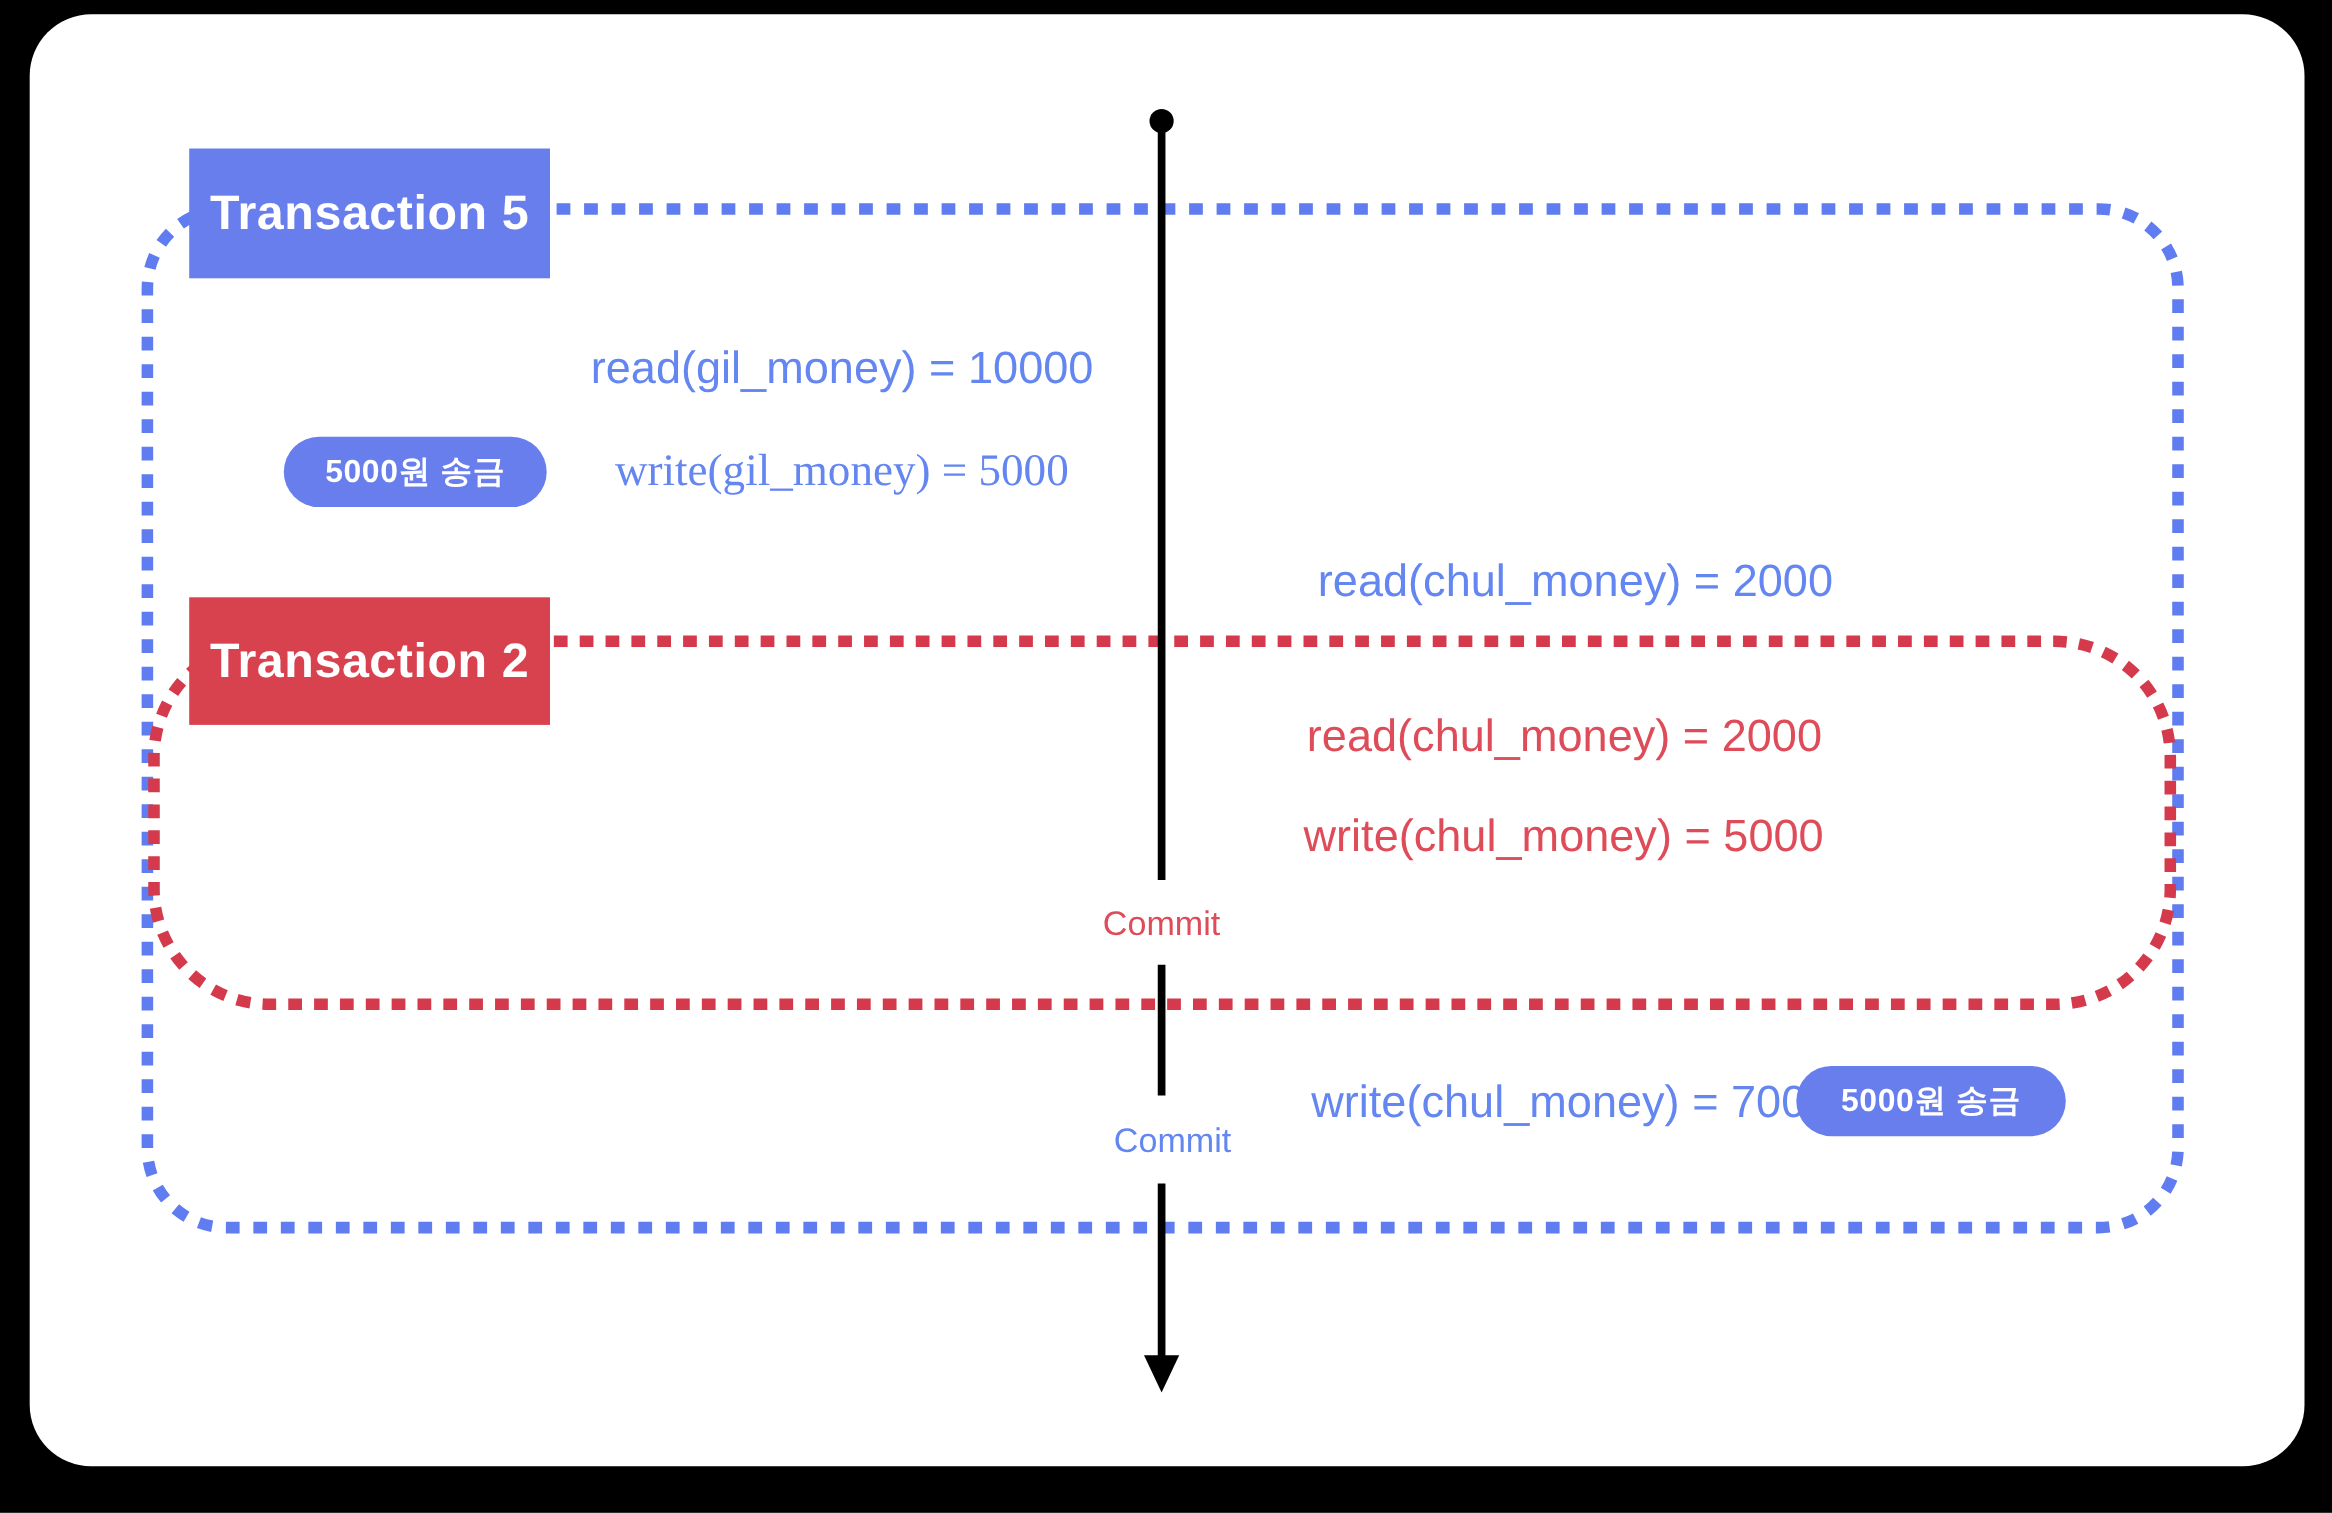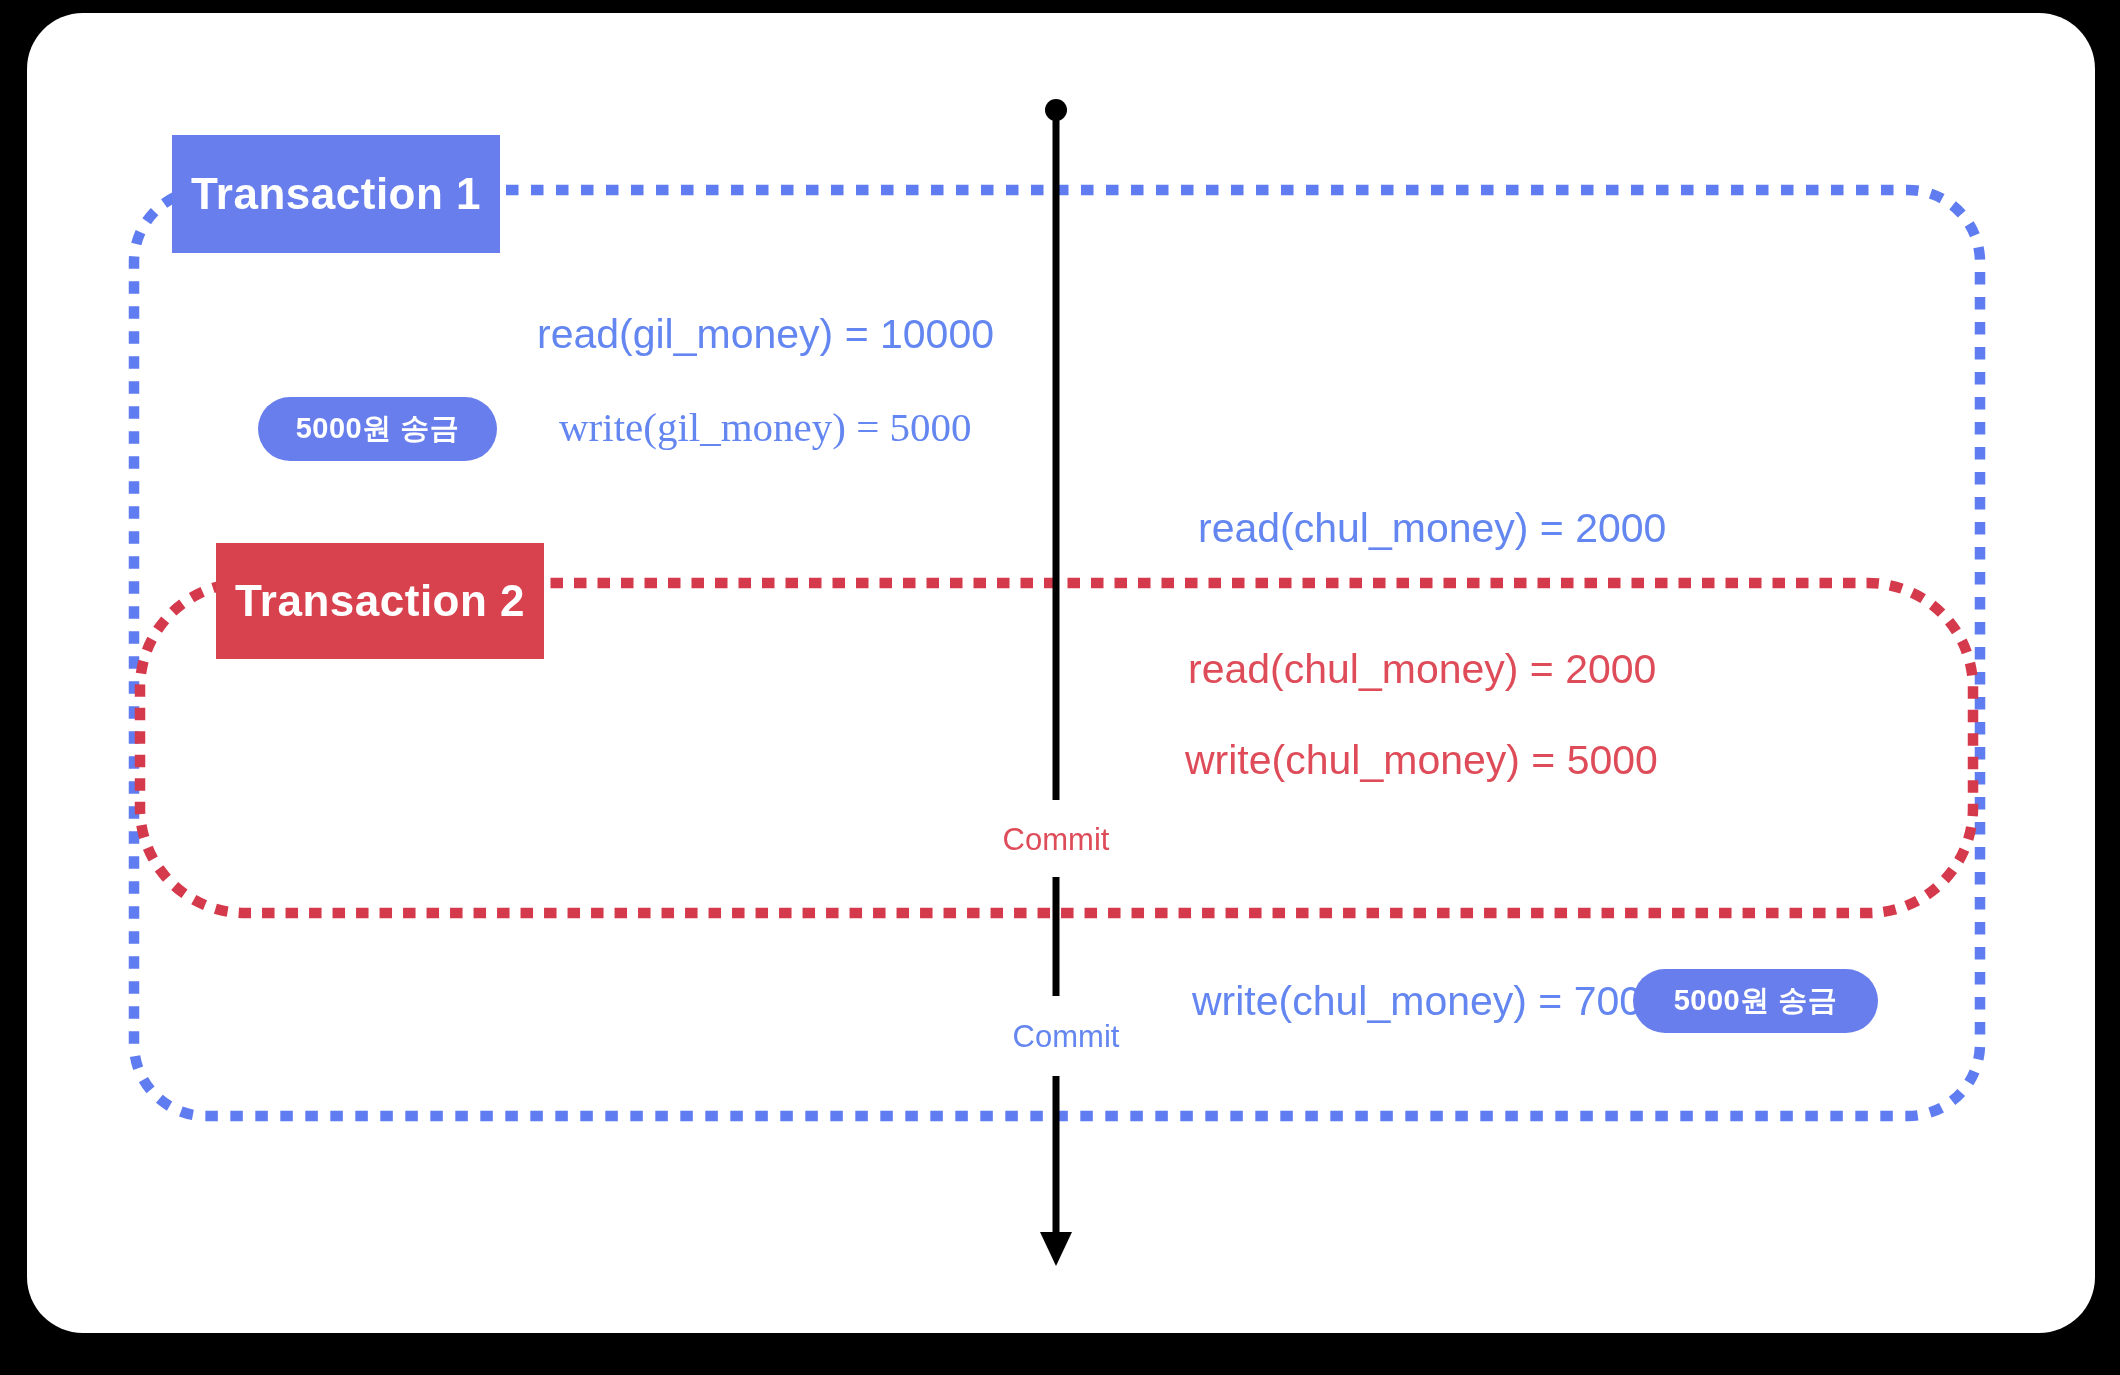--- a/index.html
+++ b/index.html
@@ -48,21 +48,20 @@
     width: 328px;
     height: 118px;
     background: var(--blue-solid);
   }
   .t-box.t2 {
     left: 172px;
     top: 543px;
     width: 328px;
     height: 116px;
     background: var(--red-solid);
-    margin-left: 44px;
   }
   .op {
     position: absolute;
     z-index: 3;
     font-size: 41px;
     line-height: 48px;
     white-space: nowrap;
   }
   .op.blue { color: var(--blue-text); margin-left: 10px; }
   .op.red  { color: var(--red-text); }
@@ -115,21 +114,21 @@
     <g stroke="#000000" fill="#000000">
       <circle cx="1056" cy="110" r="11" stroke="none"></circle>
       <line x1="1056" y1="110" x2="1056" y2="800" stroke-width="7"></line>
       <line x1="1056" y1="877" x2="1056" y2="996" stroke-width="7"></line>
       <line x1="1056" y1="1076" x2="1056" y2="1236" stroke-width="7"></line>
       <polygon points="1040,1232 1072,1232 1056,1266" stroke="none"></polygon>
     </g>
   </svg>
 
   <div class="t-box t1">
-    <span>Transaction 1</span>
+    <span>Transaction 5</span>
   </div>
 
   <div class="t-box t2">
     <span>Transaction 2</span>
   </div>
 
   <div class="op blue read-gil">read(gil_money) = 10000</div>
 
   <div class="op blue write-gil">write(gil_money) = 5000</div>
 

